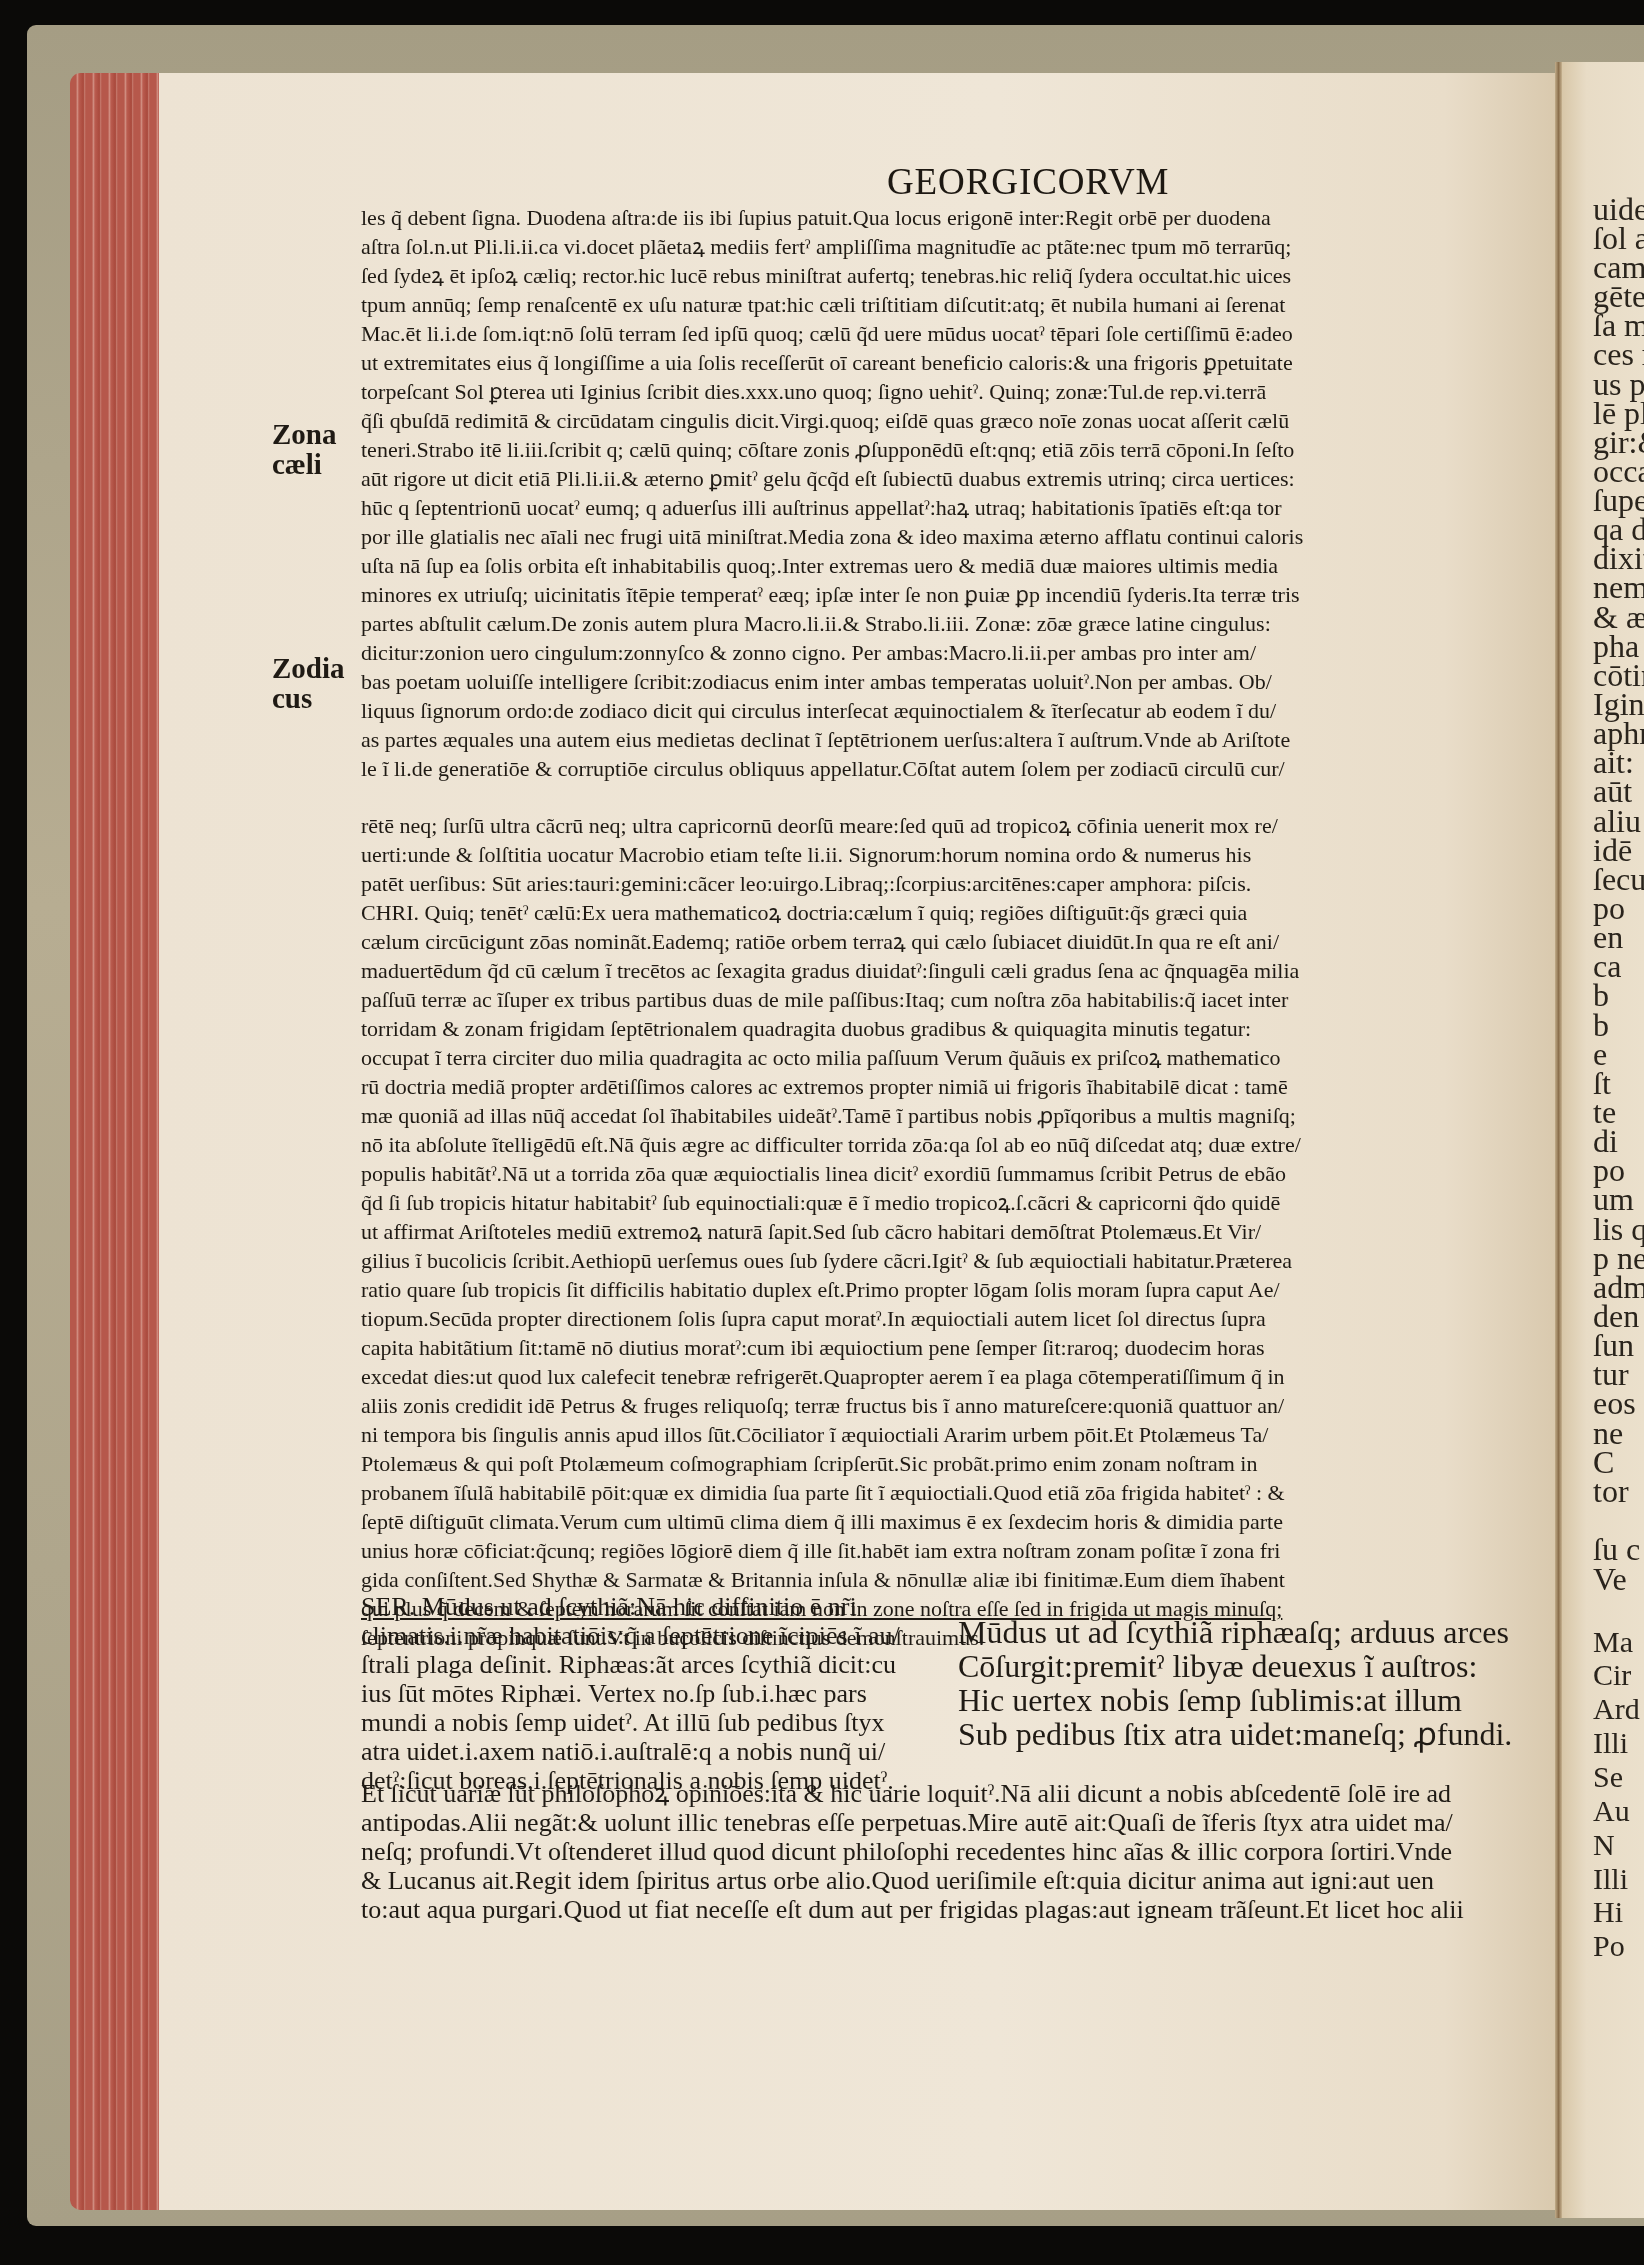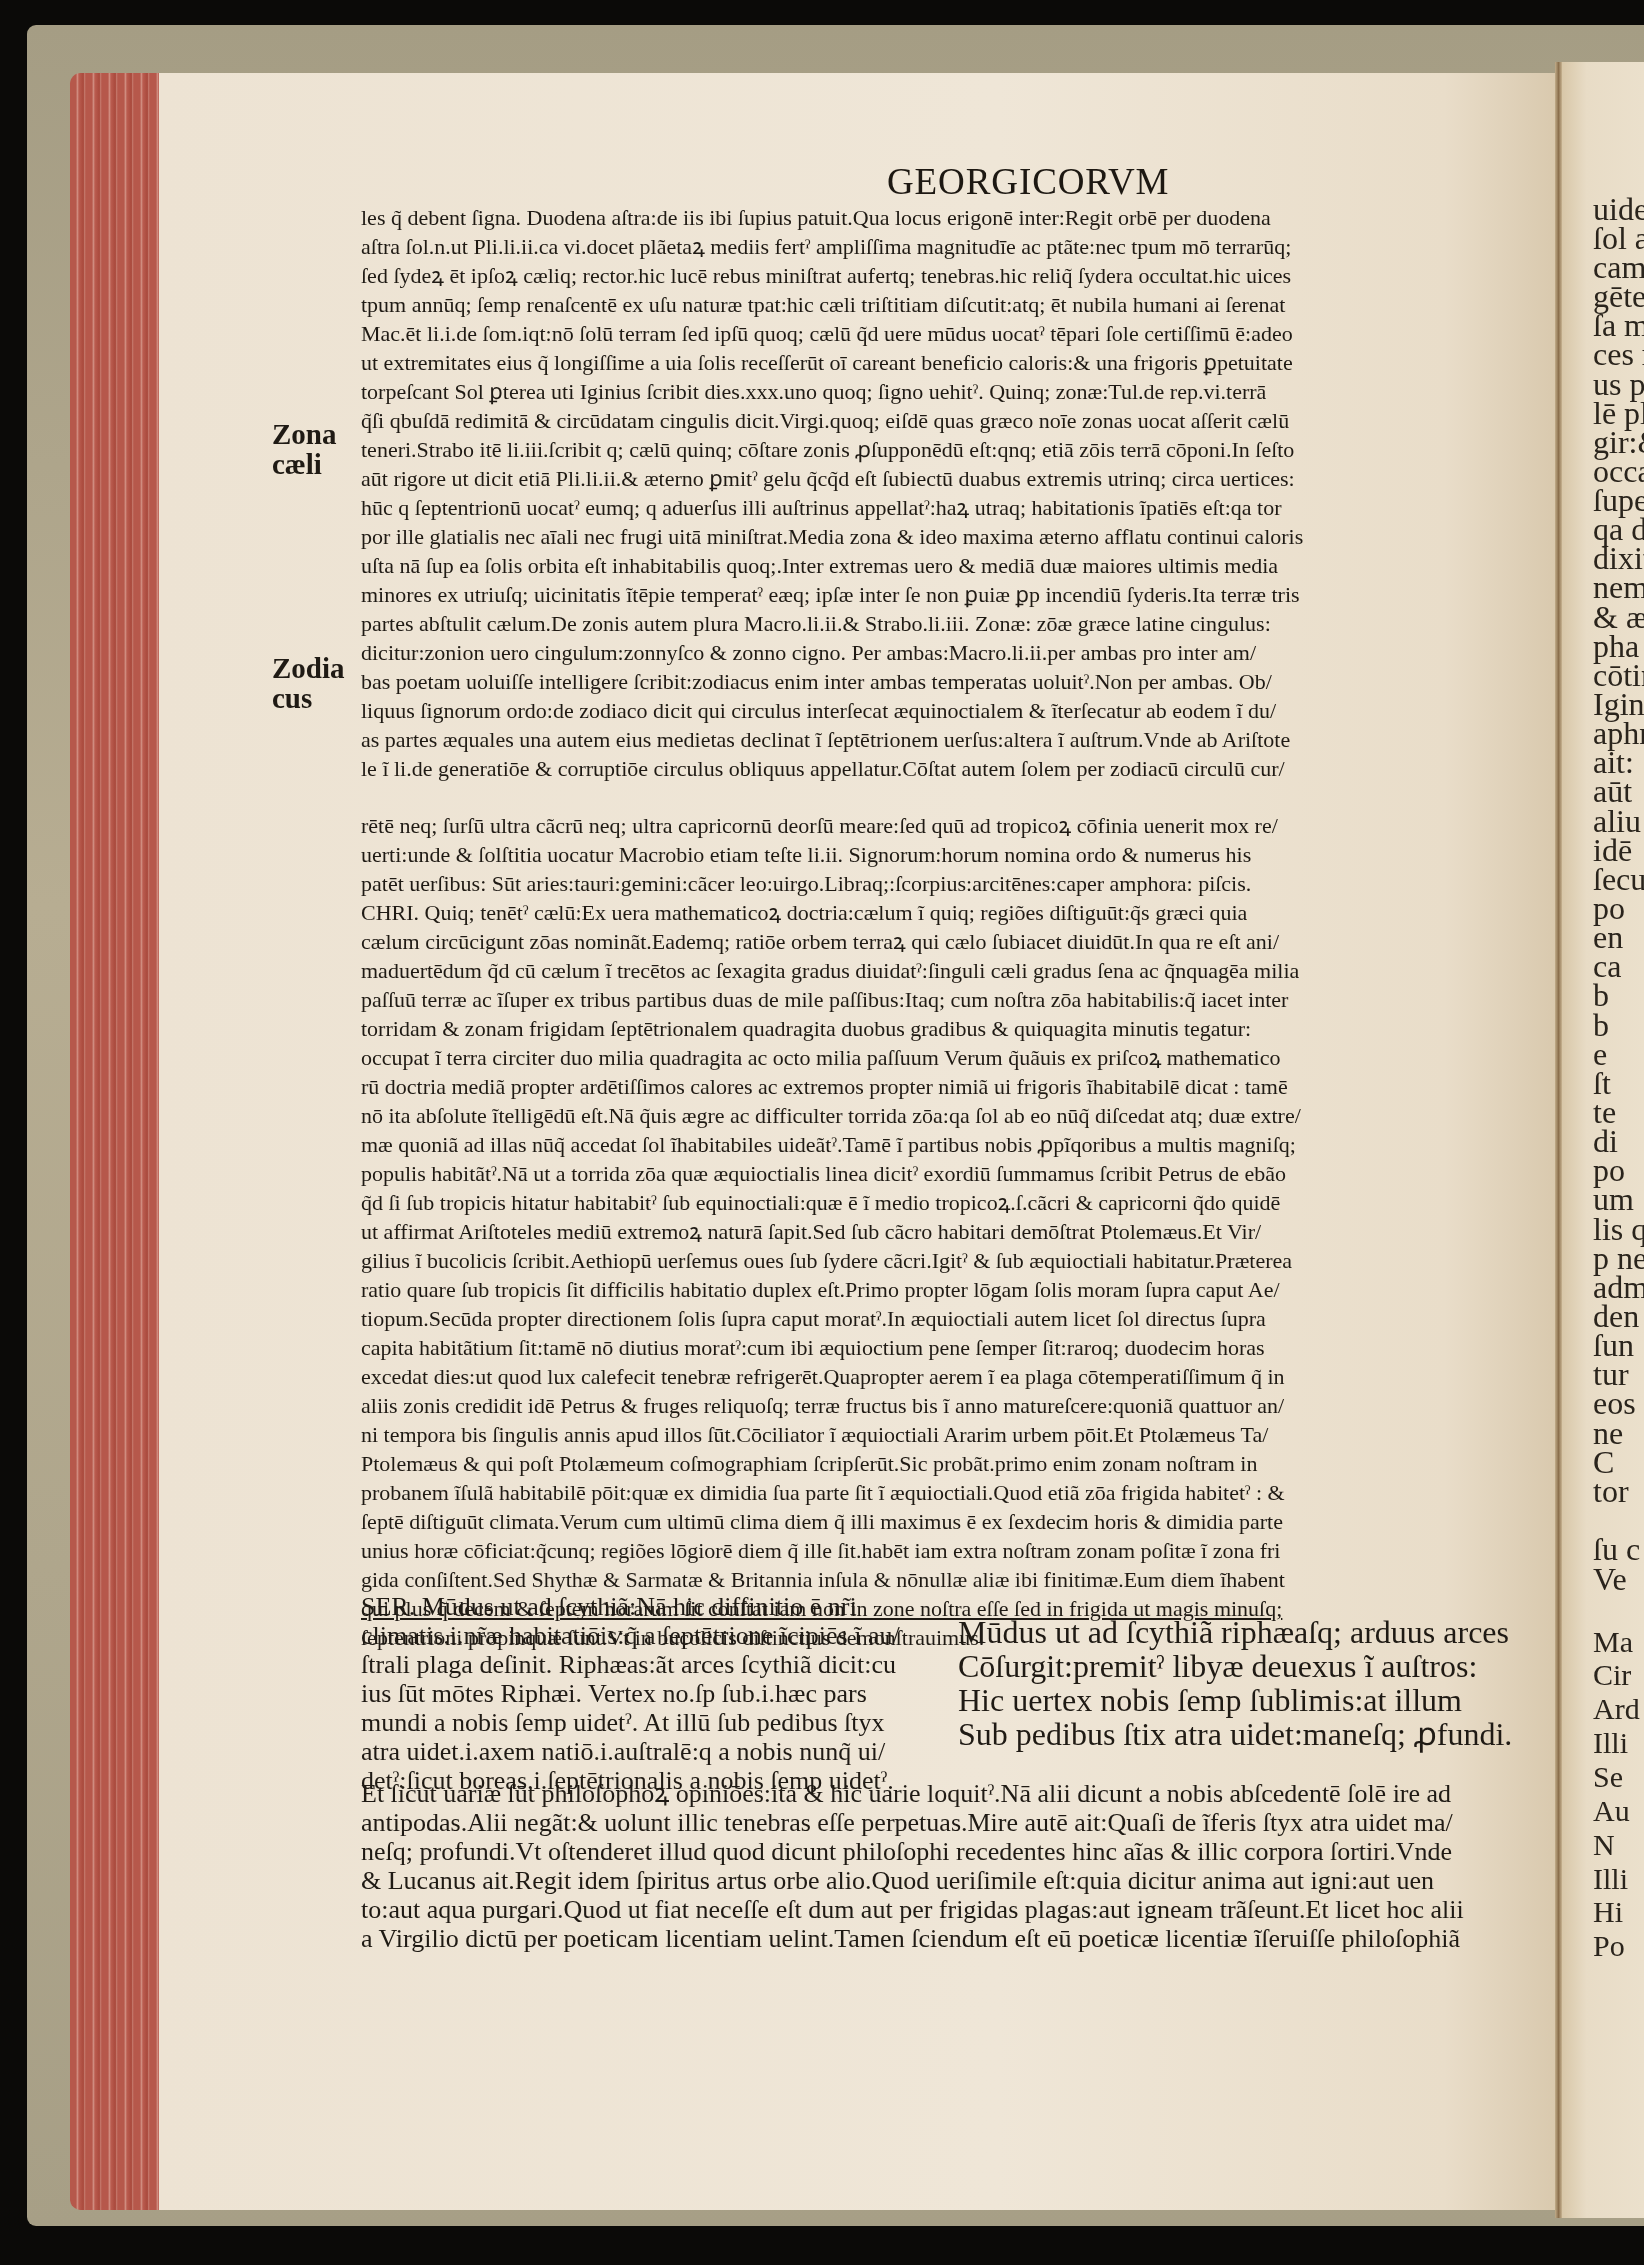--- a/index.html
+++ b/index.html
@@ -96,22 +96,22 @@
     <span class="line" style="display: block; margin-top: 28px;">rētē neq; ſurſū ultra cãcrū neq; ultra capricornū deorſū meare:ſed quū ad tropicoꝝ cōfinia uenerit  mox re/</span>
     <span class="line" style="display: block;">uerti:unde &amp; ſolſtitia uocatur Macrobio etiam teſte li.ii.  Signorum:horum nomina ordo &amp; numerus  his</span>
     <span class="line" style="display: block;">patēt uerſibus: Sūt aries:tauri:gemini:cãcer leo:uirgo.Libraq;:ſcorpius:arcitēnes:caper amphora: piſcis.</span>
     <span class="line" style="display: block;">CHRI.   Quiq; tenētˀ cælū:Ex uera mathematicoꝝ doctria:cælum ĩ quiq; regiões diſtiguūt:q̃s græci quia</span>
     <span class="line" style="display: block;">cælum circūcigunt zōas nominãt.Eademq; ratiōe orbem terraꝝ qui cælo ſubiacet diuidūt.In qua re eſt ani/</span>
     <span class="line" style="display: block;">maduertēdum q̃d cū cælum ĩ trecētos ac ſexagita gradus diuidatˀ:ſinguli cæli gradus ſena ac q̃nquagēa milia</span>
     <span class="line" style="display: block;">paſſuū terræ ac ĩſuper ex tribus partibus duas de mile paſſibus:Itaq; cum noſtra zōa habitabilis:q̃ iacet inter</span>
     <span class="line" style="display: block;">torridam &amp; zonam frigidam ſeptētrionalem quadragita duobus gradibus &amp; quiquagita  minutis  tegatur:</span>
     <span class="line" style="display: block;">occupat ĩ terra circiter duo milia quadragita ac octo milia paſſuum Verum q̃uãuis ex priſcoꝝ mathematico</span>
     <span class="line" style="display: block;">rū doctria mediã propter ardētiſſimos calores ac extremos propter nimiã ui frigoris ĩhabitabilē dicat : tamē</span>
+    <span class="line" style="display: block;">mæ quoniã ad illas nūq̃ accedat ſol ĩhabitabiles uideãtˀ.Tamē ĩ partibus nobis ꝓpĩqoribus a multis magniſq;</span>
     <span class="line" style="display: block;">nō ita abſolute ĩtelligēdū eſt.Nā q̃uis ægre ac difficulter torrida zōa:qa ſol ab eo nūq̃ diſcedat atq; duæ  extre/</span>
-    <span class="line" style="display: block;">mæ quoniã ad illas nūq̃ accedat ſol ĩhabitabiles uideãtˀ.Tamē ĩ partibus nobis ꝓpĩqoribus a multis magniſq;</span>
     <span class="line" style="display: block;">populis habitãtˀ.Nā ut a torrida zōa quæ æquioctialis linea dicitˀ exordiū ſummamus ſcribit Petrus  de ebão</span>
     <span class="line" style="display: block;">q̃d ſi ſub tropicis hitatur habitabitˀ ſub equinoctiali:quæ ē ĩ medio tropicoꝝ.ſ.cãcri &amp; capricorni q̃do quidē</span>
     <span class="line" style="display: block;">ut affirmat Ariſtoteles mediū extremoꝝ naturā ſapit.Sed ſub cãcro habitari demōſtrat Ptolemæus.Et Vir/</span>
     <span class="line" style="display: block;">gilius ĩ bucolicis ſcribit.Aethiopū uerſemus oues ſub ſydere cãcri.Igitˀ &amp; ſub æquioctiali habitatur.Præterea</span>
     <span class="line" style="display: block;">ratio quare ſub tropicis ſit difficilis habitatio duplex eſt.Primo propter lōgam ſolis moram ſupra caput Ae/</span>
     <span class="line" style="display: block;">tiopum.Secūda propter directionem ſolis ſupra caput moratˀ.In æquioctiali autem licet ſol directus ſupra</span>
     <span class="line" style="display: block;">capita habitãtium ſit:tamē nō diutius moratˀ:cum ibi æquioctium pene ſemper ſit:raroq; duodecim  horas</span>
     <span class="line" style="display: block;">excedat dies:ut quod lux calefecit tenebræ refrigerēt.Quapropter aerem ĩ ea plaga  cōtemperatiſſimum q̃ in</span>
     <span class="line" style="display: block;">aliis zonis credidit idē Petrus &amp; fruges reliquoſq; terræ fructus bis ĩ anno matureſcere:quoniã quattuor an/</span>
     <span class="line" style="display: block;">ni tempora bis ſingulis annis apud illos ſūt.Cōciliator ĩ æquioctiali Ararim urbem pōit.Et Ptolæmeus  Ta/</span>
@@ -140,21 +140,20 @@
     <span class="line" style="display: block;">Hic uertex nobis ſemp ſublimis:at illum</span>
     <span class="line" style="display: block;">Sub pedibus ſtix atra uidet:maneſq; ꝓfundi.</span>
   </div>
 
 <div class="tail-block" id="closing-text">
     <span class="line" style="display: block;">Et ſicut uariæ ſūt philoſophoꝝ opiniōes:ita &amp; hic uarie loquitˀ.Nā alii dicunt a nobis abſcedentē ſolē ire ad</span>
     <span class="line" style="display: block;">antipodas.Alii negãt:&amp; uolunt illic tenebras eſſe perpetuas.Mire autē ait:Quaſi de ĩferis ſtyx atra uidet ma/</span>
     <span class="line" style="display: block;">neſq; profundi.Vt oſtenderet illud quod dicunt philoſophi recedentes hinc aĩas &amp; illic corpora ſortiri.Vnde</span>
     <span class="line" style="display: block;">&amp; Lucanus ait.Regit idem ſpiritus artus orbe alio.Quod ueriſimile eſt:quia dicitur anima aut igni:aut  uen</span>
     <span class="line" style="display: block;">to:aut aqua purgari.Quod ut fiat neceſſe eſt dum aut per frigidas plagas:aut igneam trãſeunt.Et licet hoc alii</span>
-    <span class="line" style="display: block;">a Virgilio dictū per poeticam licentiam uelint.Tamen ſciendum eſt eū poeticæ licentiæ ĩſeruiſſe philoſophiã</span>
   </div>
 
 <div class="gutter"></div>
 <div class="facing" id="facing">
     <div class="facing-line" style="top: 134px;">uidet</div>
     <div class="facing-line" style="top: 163px;">ſol aſp</div>
     <div class="facing-line" style="top: 192px;">camu</div>
     <div class="facing-line" style="top: 221px;">gētes:</div>
     <div class="facing-line" style="top: 250px;">ſa min</div>
     <div class="facing-line" style="top: 279px;">ces rip</div>

